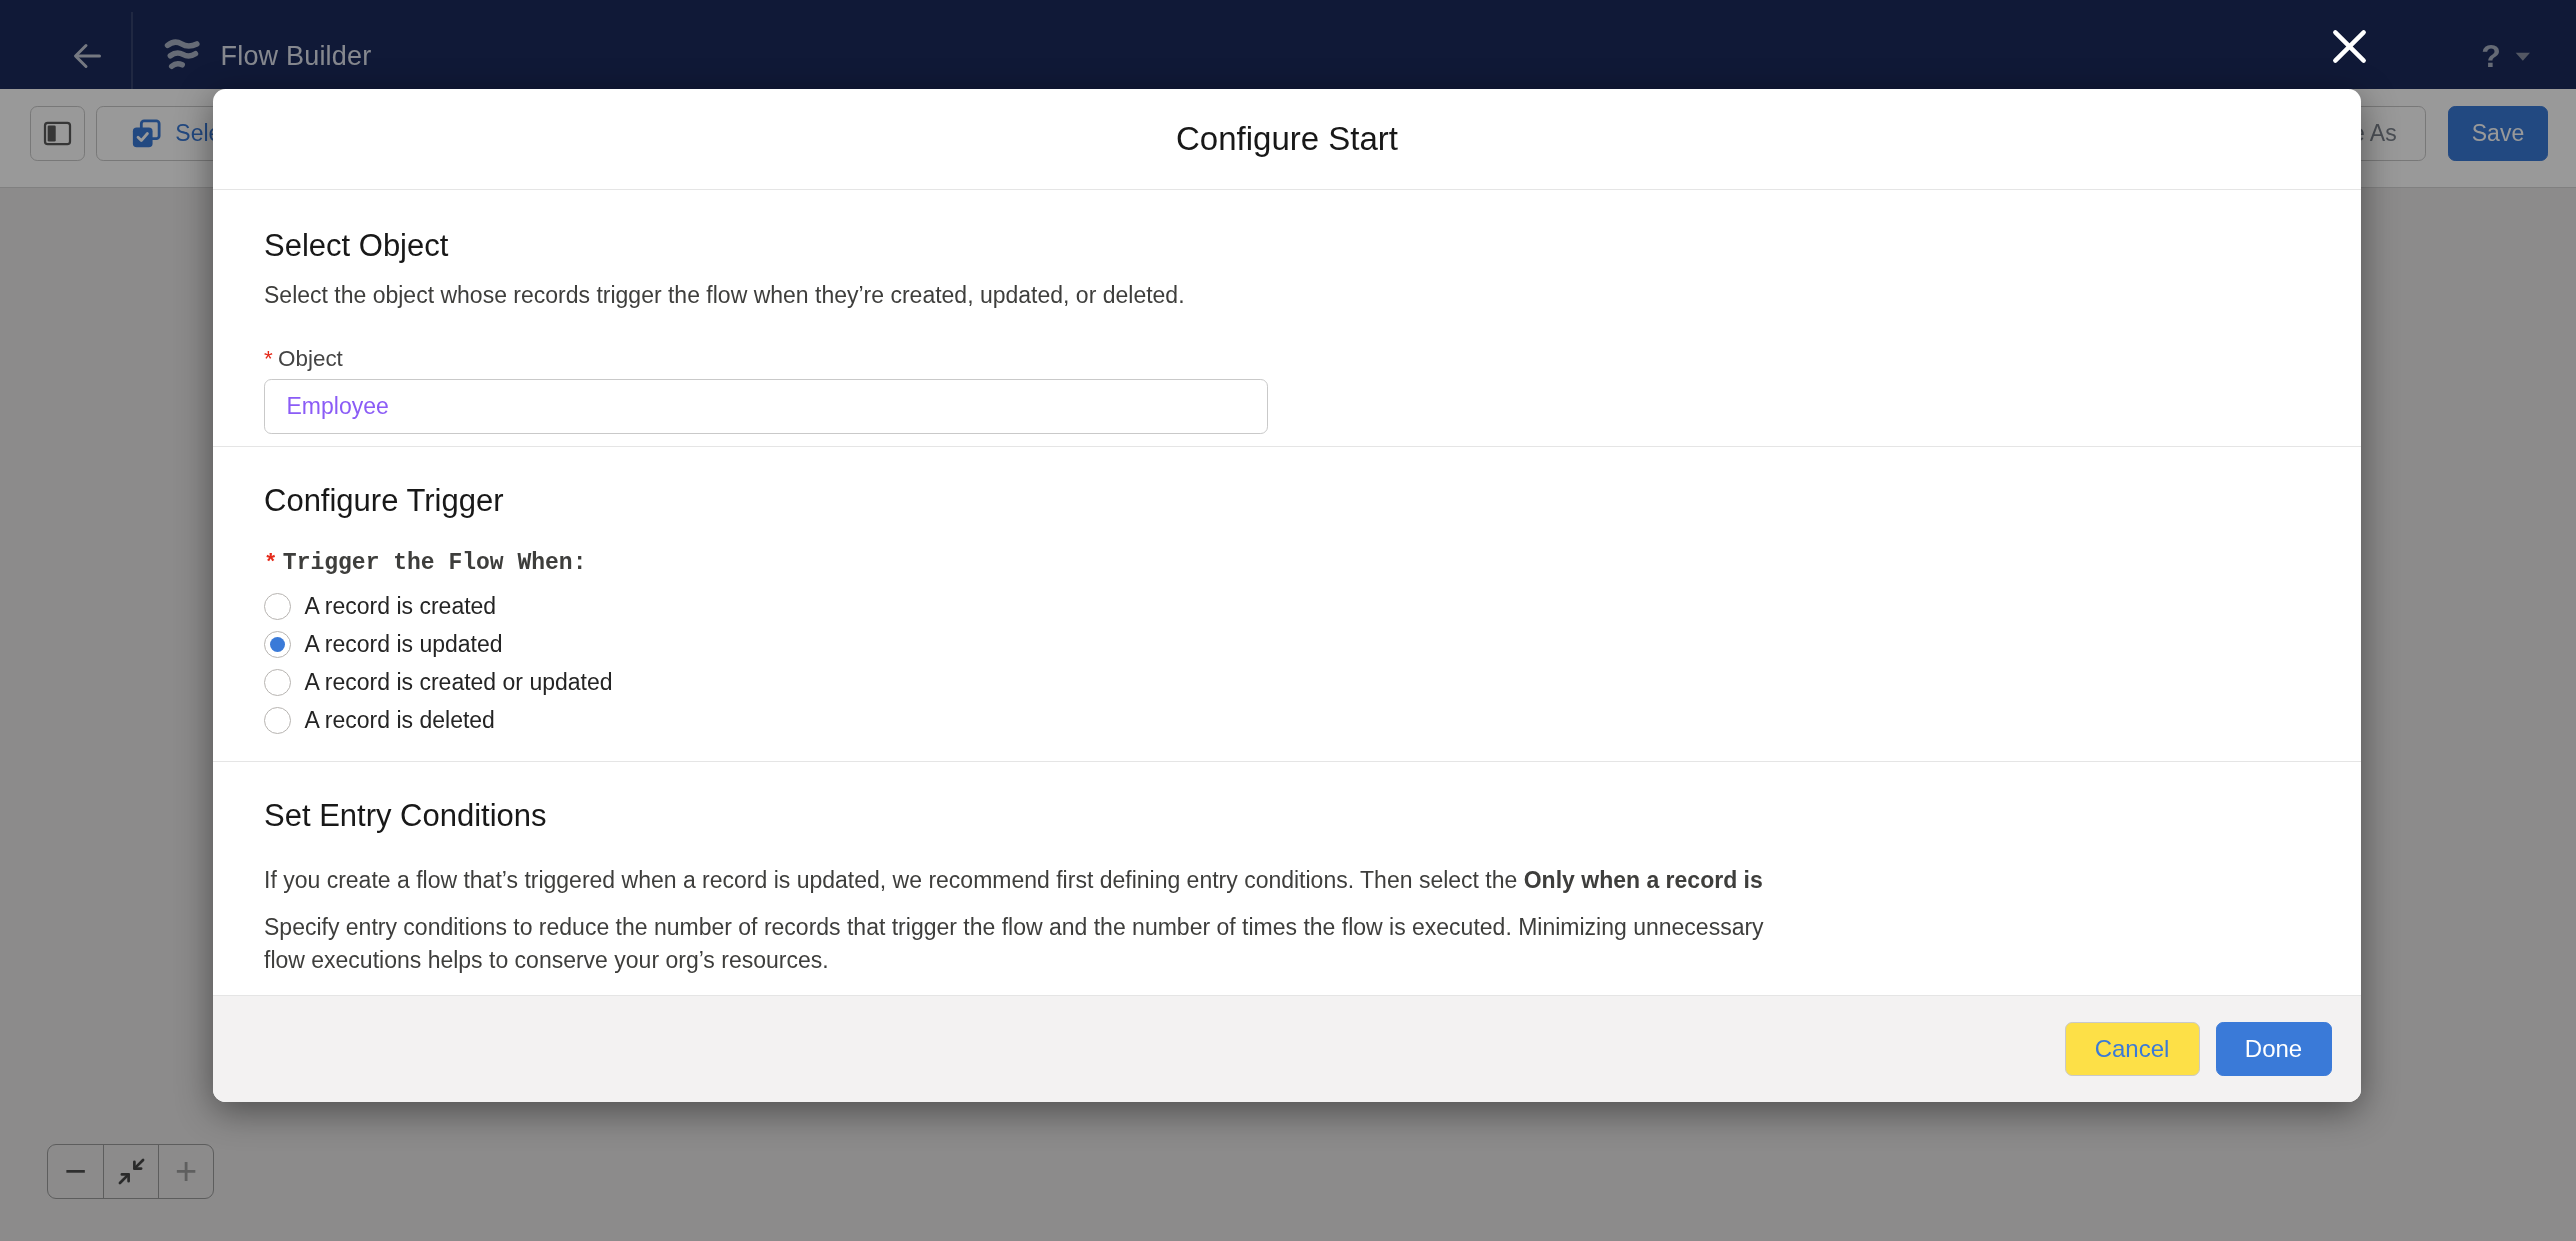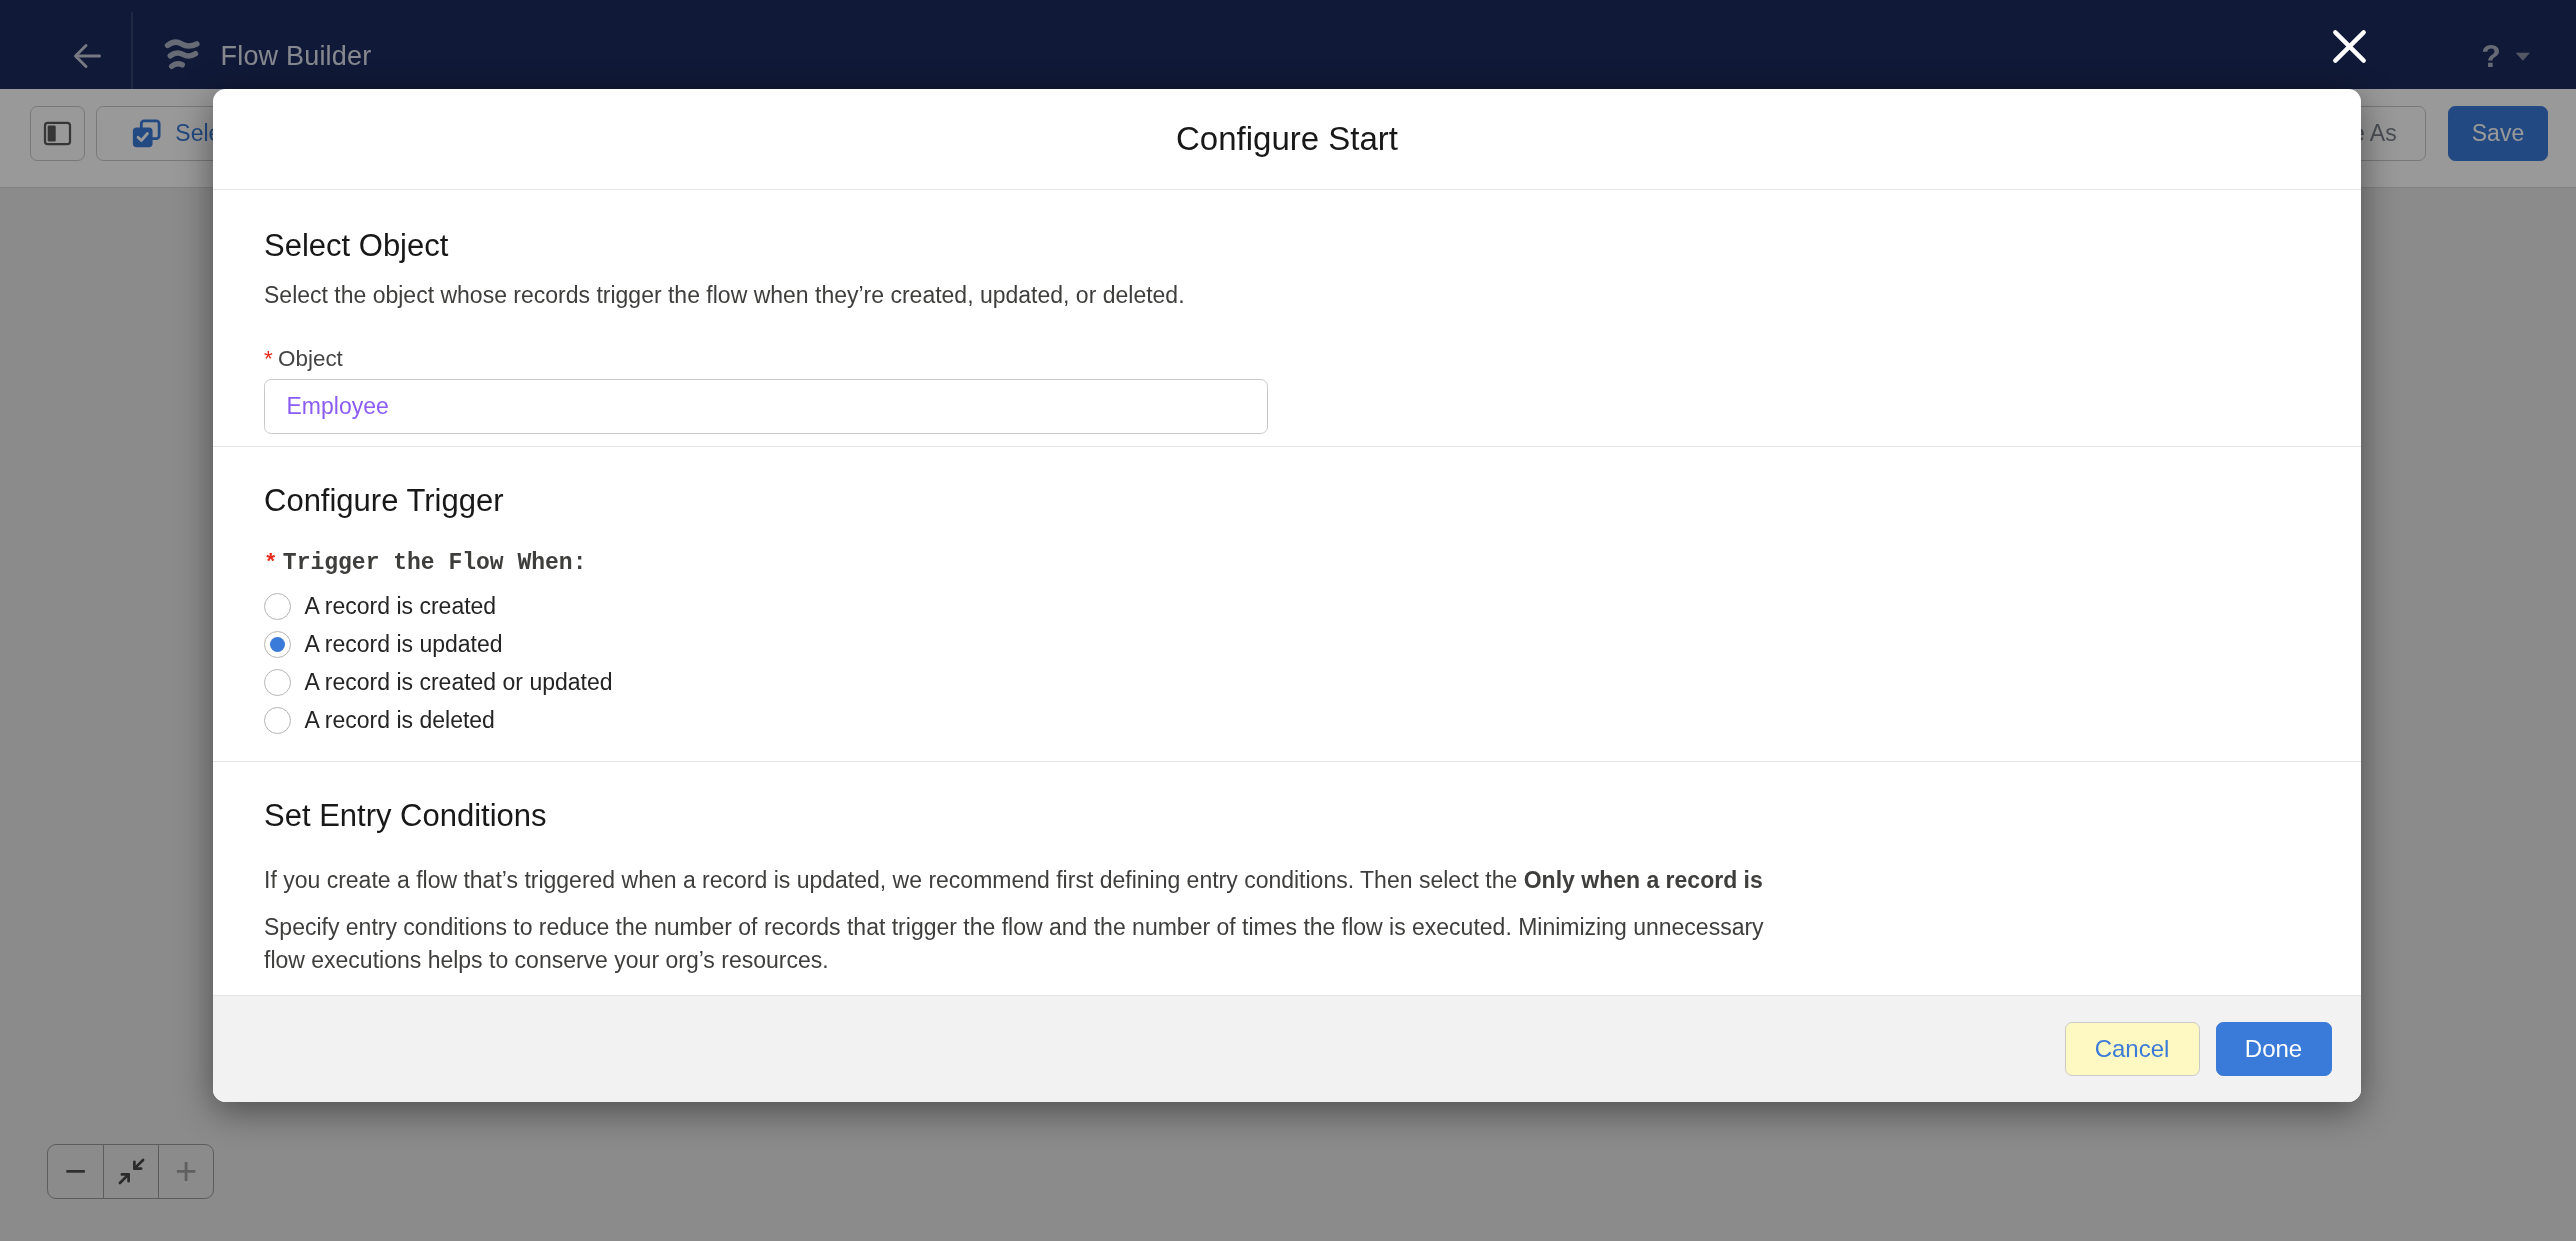--- a/index.html
+++ b/index.html
@@ -130,21 +130,21 @@
   .modal-footer {
     flex: 1 1 auto; background: #f3f2f2; border-top: 1.8px solid #e5e5e5;
     display: flex; align-items: center; justify-content: flex-end;
     padding-right: 29.5px; gap: 16px;
   }
   .ftr-btn {
     height: 54px; border-radius: 7.2px; font-size: 24px; cursor: pointer;
     font-family: "Liberation Sans", sans-serif;
     display: flex; align-items: center; justify-content: center;
   }
-  .cancel-btn { background: #fef9c3; border: 1.8px solid #c9c9c9; color: var(--accent); width: 135px; }
+  .cancel-btn { background: #fde047; border: 1.8px solid #c9c9c9; color: var(--accent); width: 135px; }
   .done-btn { background: var(--accent); border: 1.8px solid var(--accent); color: #fff; width: 116px; }
 
   svg { display: block; }
 </style>
 </head>
 <body style="--accent: #3a7ad8; --header-bg: #1b2b5c; --required: #e52a1a;">
 
 <div class="app-header">
   <button class="back-btn">
     <span>

